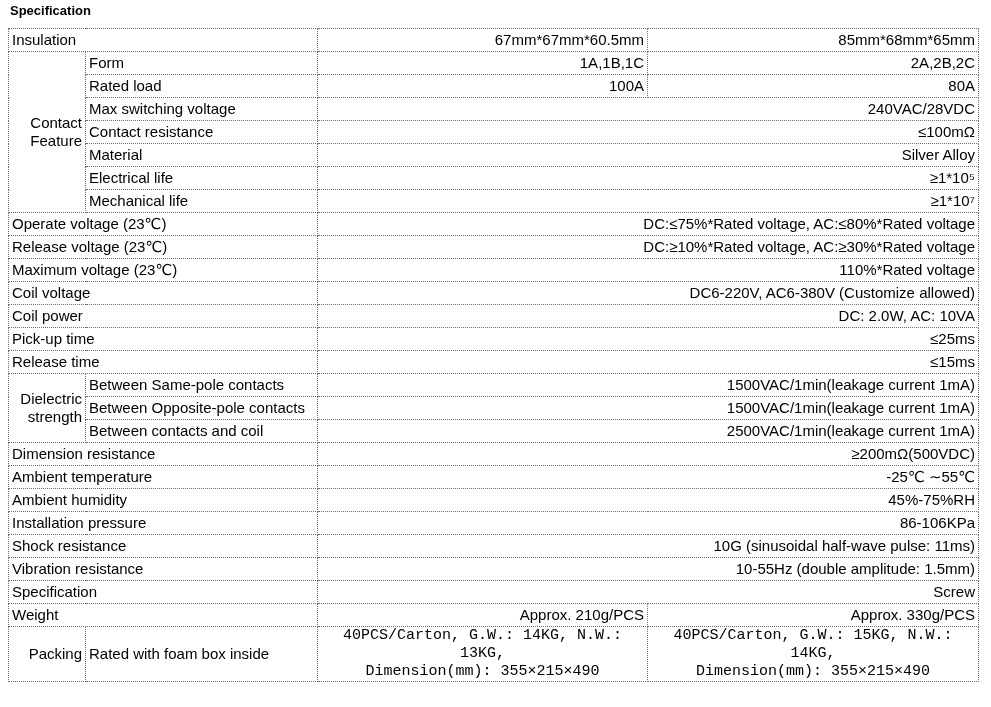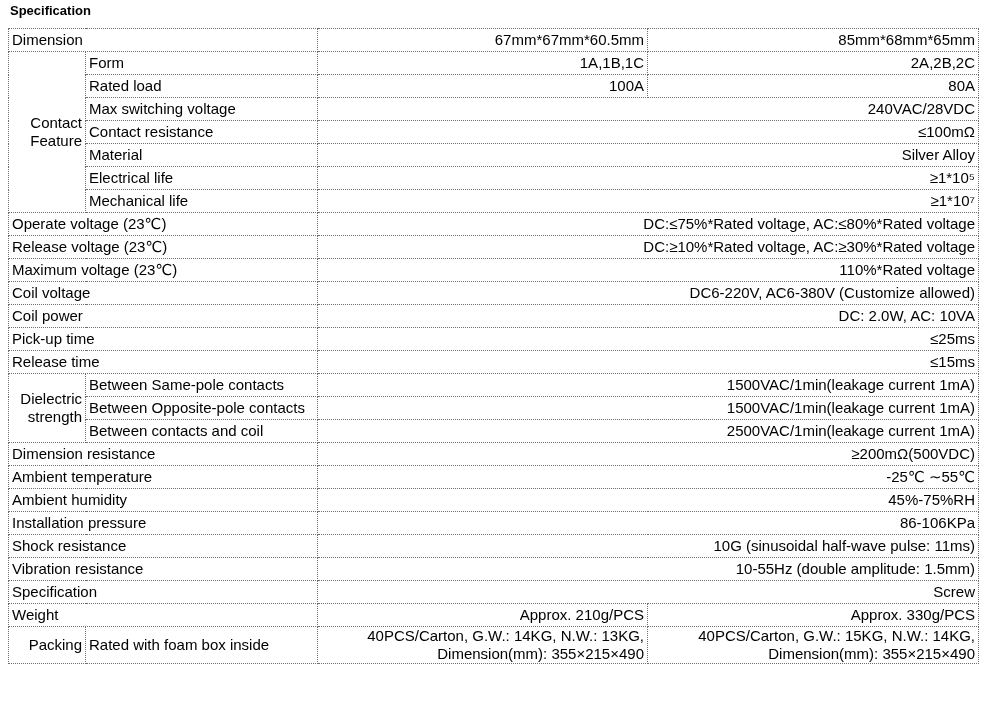--- a/index.html
+++ b/index.html
@@ -25,38 +25,38 @@
     font-size: 15px;
     height: 23px;
     padding: 0 3px;
     line-height: 18px;
     vertical-align: middle;
   }
   td.label   { text-align: left;  padding-left: 2px; }
   td.sublabel{ text-align: left;  padding-left: 2px; }
   td.value   { text-align: right; }
   td.group   { text-align: right; padding-left: 2px; vertical-align: middle; line-height: 20px; }
-  td.multiline { white-space: pre-line; height: 47px; line-height: 21px; text-align: right; }
+  td.multiline { white-space: pre-line; height: 47px; line-height: 21px; text-align: center; font-family: Liberation Mono, monospace; }
 </style>
 </head>
 <body>
 
 <div class="page">
   <div class="doc-title">Specification</div>
 
   <table class="spec">
     <colgroup>
       <col style="width:77px">
       <col style="width:232px">
       <col style="width:330px">
       <col style="width:331px">
     </colgroup>
     <tbody>
       <tr>
-        <td class="label" colspan="2">Dimension</td>
+        <td class="label" colspan="2">Insulation</td>
         <td class="value">67mm*67mm*60.5mm</td>
         <td class="value">85mm*68mm*65mm</td>
       </tr>
 
       <tr>
         <td class="group" rowspan="7">Contact Feature</td>
         <td class="sublabel">Form</td>
         <td class="value">1A,1B,1C</td>
         <td class="value">2A,2B,2C</td>
       </tr>

